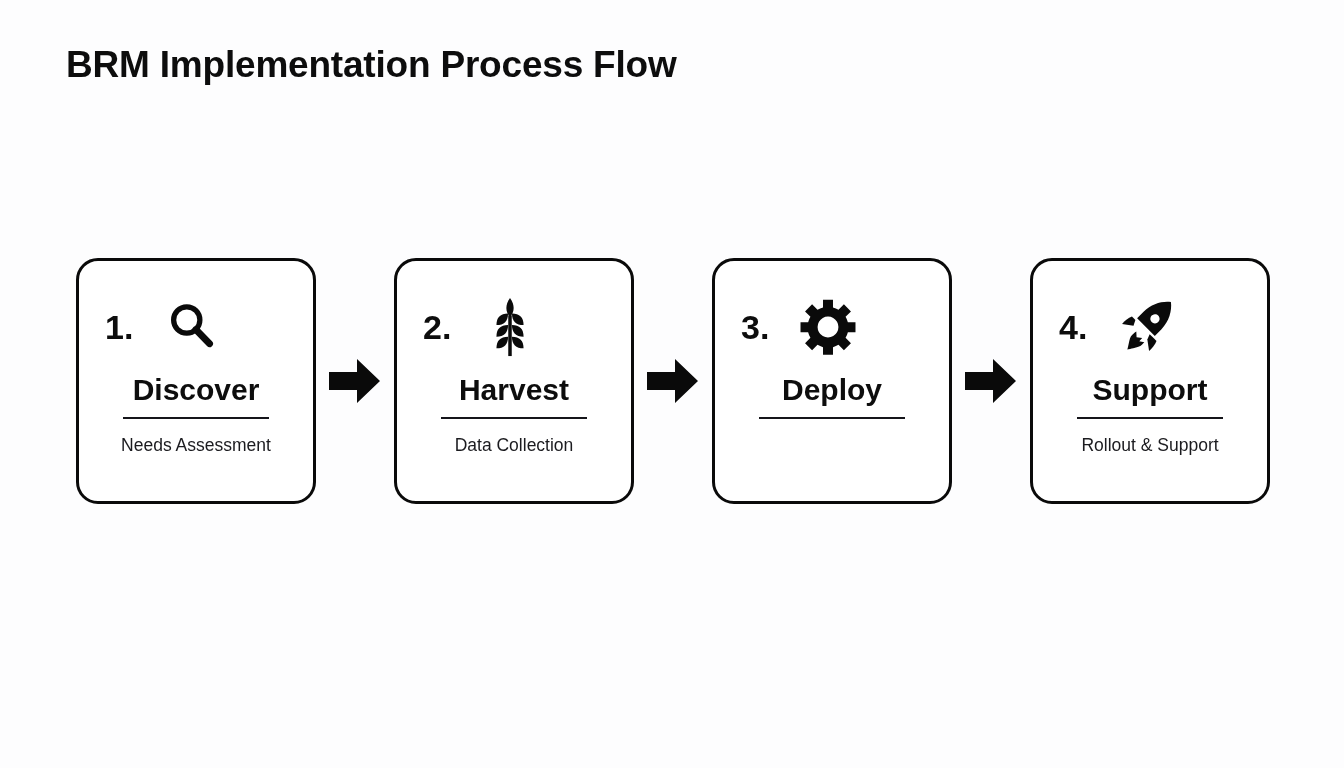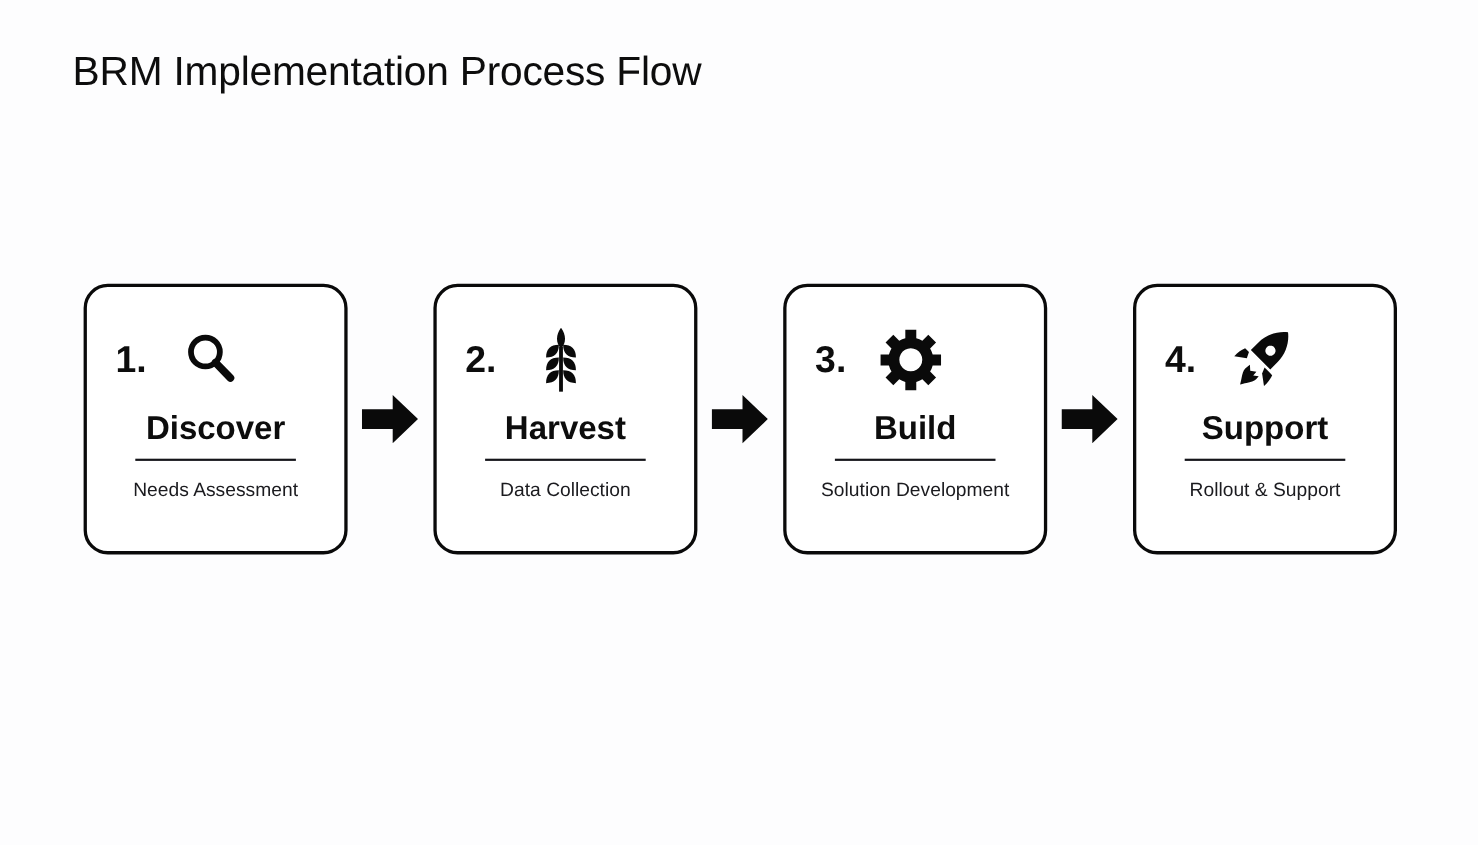--- a/index.html
+++ b/index.html
@@ -15,21 +15,21 @@
     overflow: hidden;
     position: relative;
   }
 
   
   .page-title {
     position: absolute;
     left: 66px;
     top: 44px;
     font-size: 37px;
-    font-weight: normal;
+    font-weight: bold;
     letter-spacing: -0.2px;
     color: #0d0d0d;
     white-space: nowrap;
   }
 
   
   .flow-row {
     position: absolute;
     left: 76px;
     top: 258px;
@@ -186,23 +186,22 @@
       <div class="step-number">3.</div>
       <div class="step-icon">
         <svg width="58" height="58" viewBox="0 0 64 64" aria-hidden="true">
           <path fill="#0a0a0a" fill-rule="evenodd" d="
             M26.5 2 h11 v8.4 a22 22 0 0 1 6.1 2.55 l5.95 -5.95 l7.78 7.78 l-5.95 5.95 a22 22 0 0 1 2.55 6.1 h8.4 v11 h-8.4 a22 22 0 0 1 -2.55 6.1 l5.95 5.95 l-7.78 7.78 l-5.95 -5.95 a22 22 0 0 1 -6.1 2.55 v8.4 h-11 v-8.4 a22 22 0 0 1 -6.1 -2.55 l-5.95 5.95 l-7.78 -7.78 l5.95 -5.95 a22 22 0 0 1 -2.55 -6.1 h-8.4 v-11 h8.4 a22 22 0 0 1 2.55 -6.1 l-5.95 -5.95 l7.78 -7.78 l5.95 5.95 a22 22 0 0 1 6.1 -2.55 z
             M32 20.5 a11.5 11.5 0 1 0 0.001 0 z"></path>
         </svg>
       </div>
     </div>
     <div class="card-body">
-      <div class="step-title">Build</div>
-      <div class="step-rule"></div>
-      <div class="step-subtitle">Solution Development</div>
+      <div class="step-title">Deploy</div>
+      <div class="step-rule"></div>
     </div>
   </div>
 
   <div class="arrow-connector">
     <svg width="52" height="46" viewBox="0 0 52 46" aria-hidden="true">
       <path d="M0 14 H28 V1 L51 23 L28 45 V32 H0 Z" fill="#0a0a0a"></path>
     </svg>
   </div>
 
   <div class="step-card">

